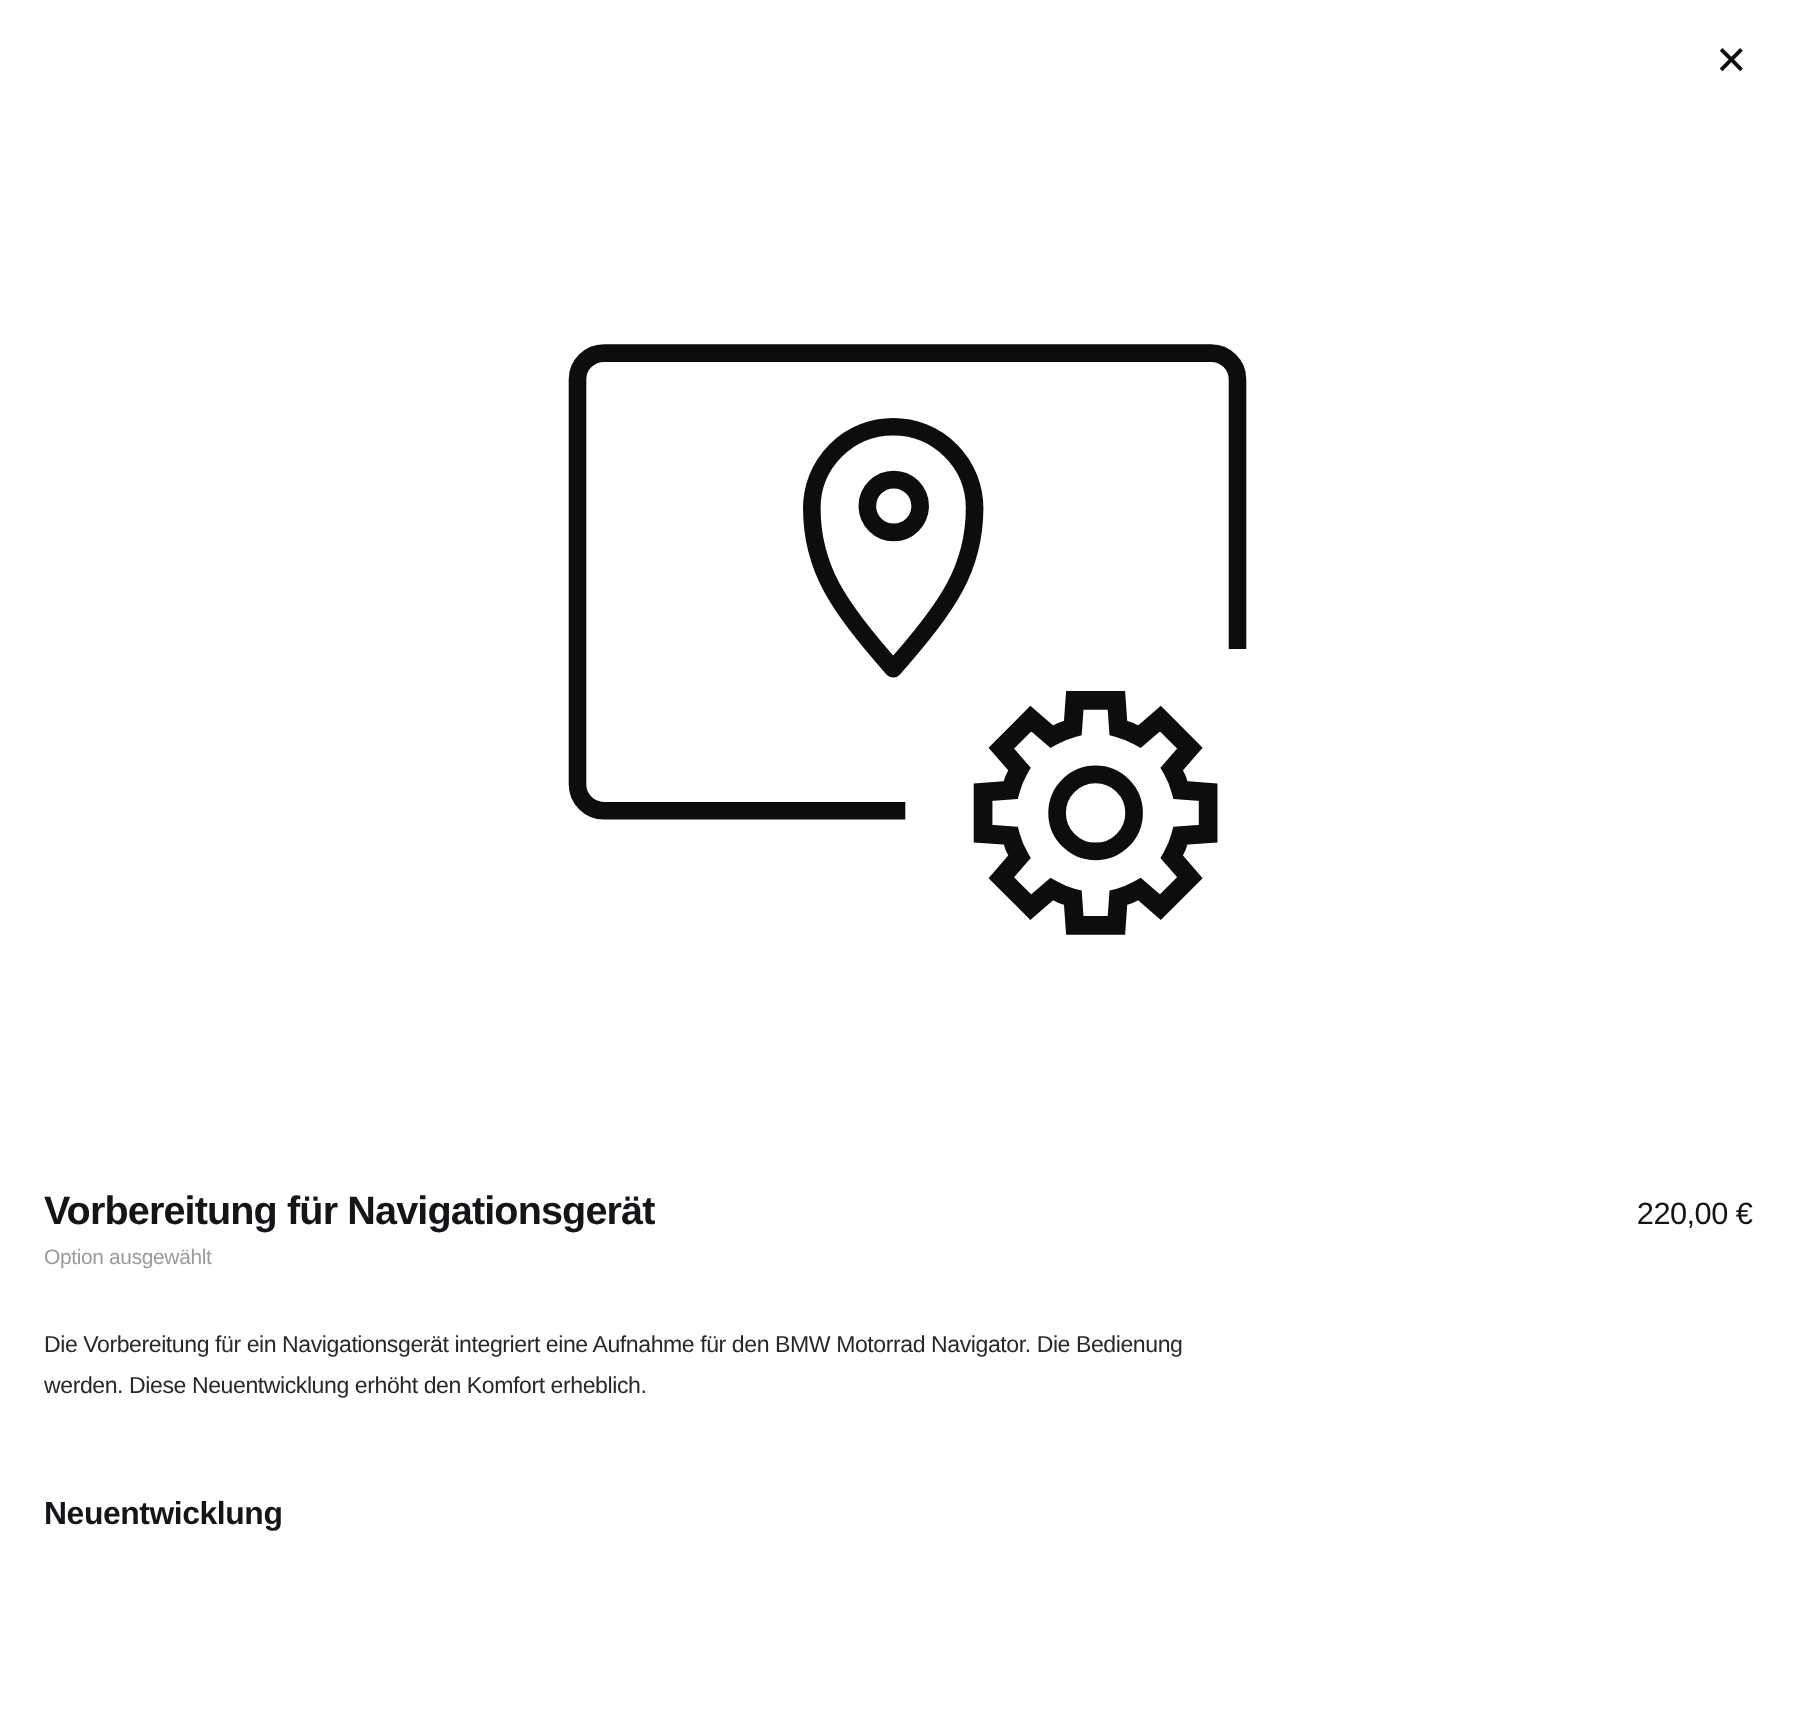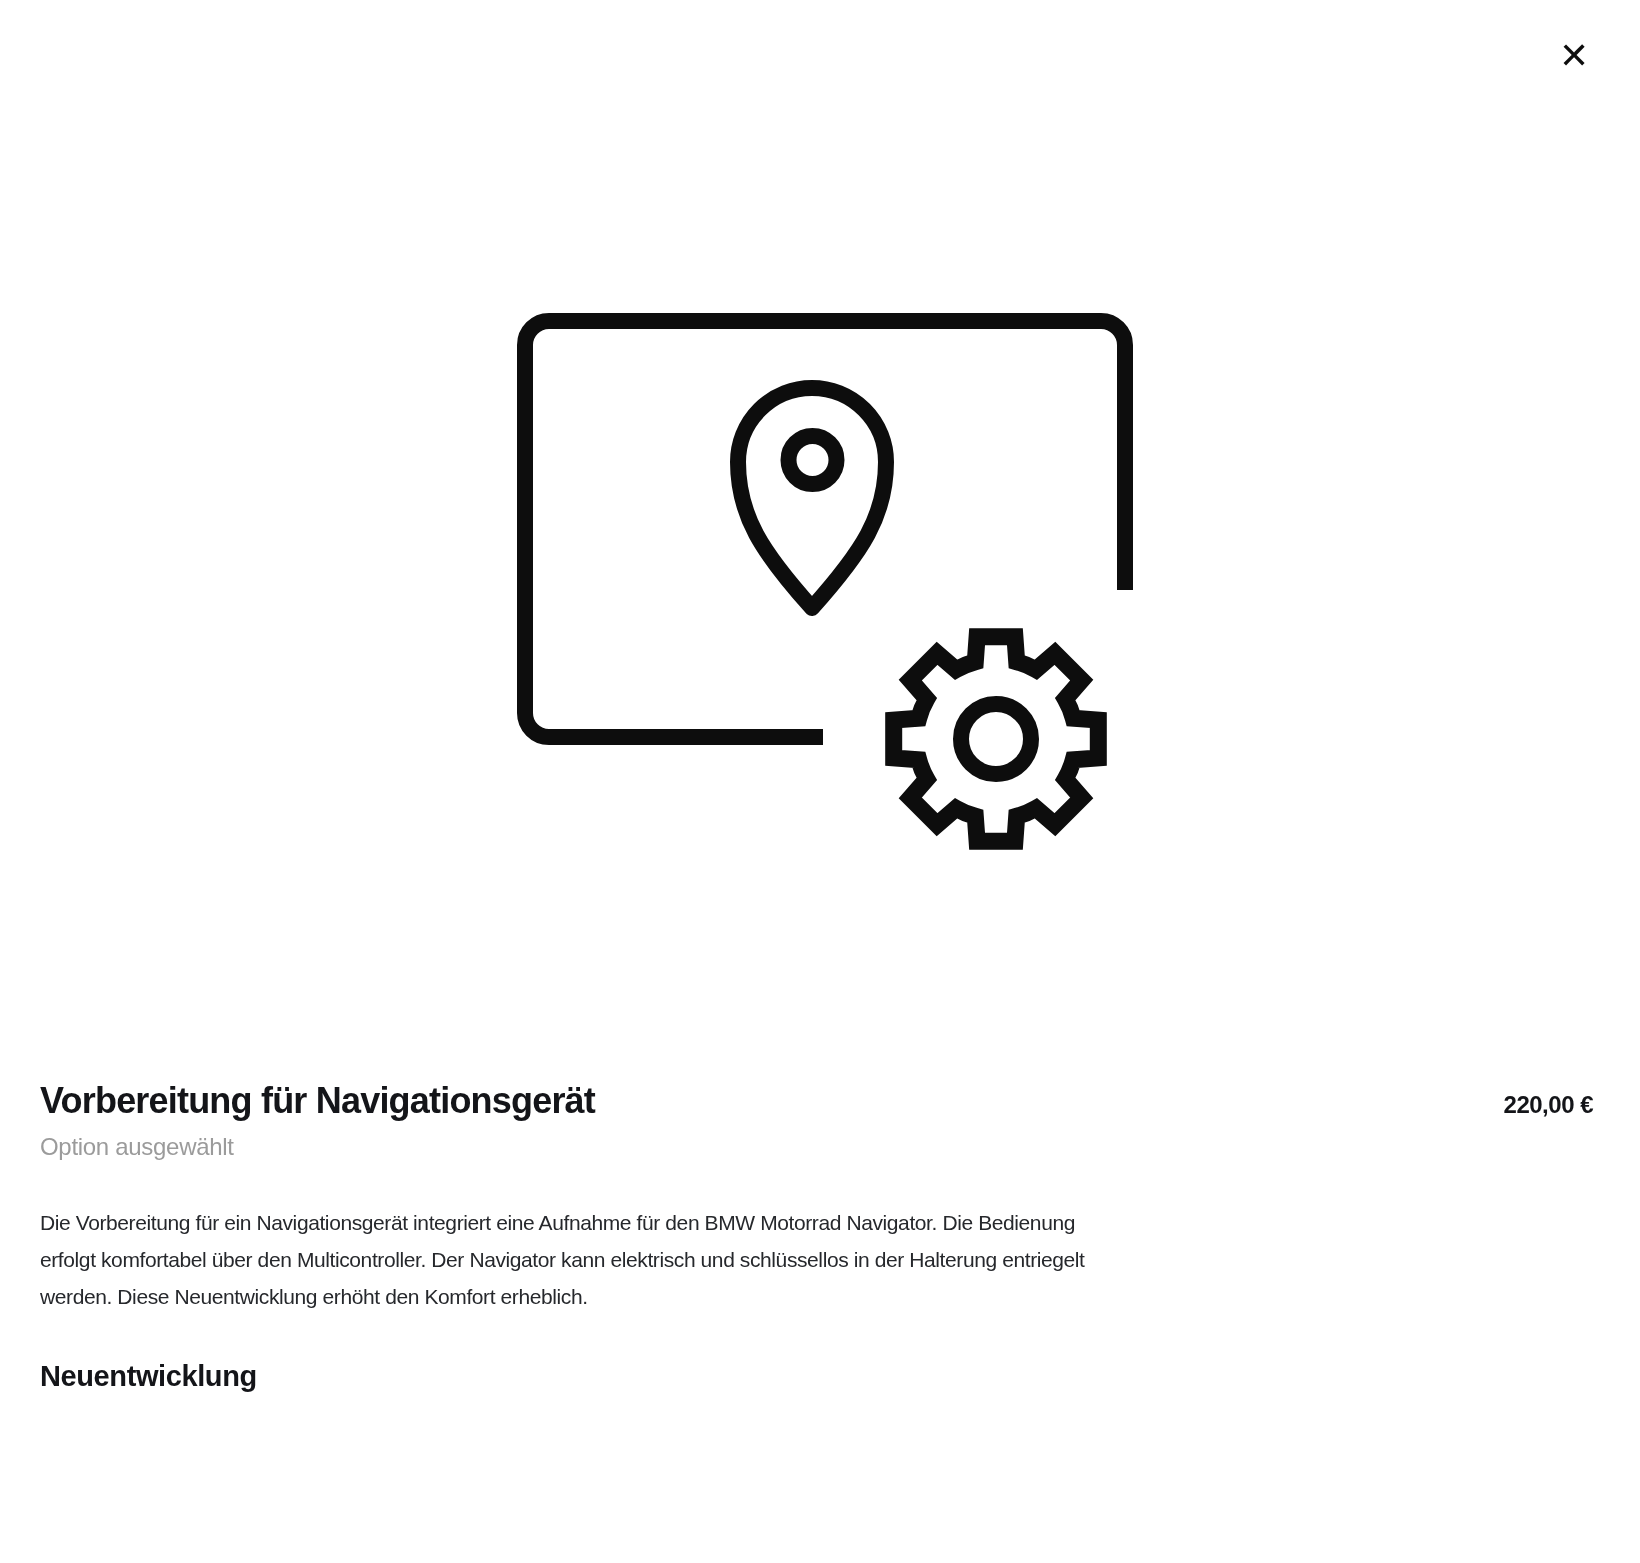--- a/index.html
+++ b/index.html
@@ -36,26 +36,26 @@
   }
   .title-row{
     position:absolute;left:40px;right:47px;top:1080px;
     display:flex;justify-content:space-between;align-items:baseline;
   }
   .product-title{
     font-size:36px;font-weight:700;letter-spacing:-0.8px;
     color:var(--text-primary);
   }
   .product-price{
-    font-size:24px;font-weight:700;letter-spacing:-0.5px;
+    font-size:28px;font-weight:400;letter-spacing:-0.5px;
     white-space:nowrap;color:var(--text-primary);
   }
   .product-status{
     position:absolute;left:40px;top:1133px;
-    font-size:24px;letter-spacing:-0.3px;
+    font-size:19px;letter-spacing:-0.3px;
     color:var(--text-secondary);
   }
   .product-description{
     position:absolute;left:40px;right:47px;top:1204px;
     font-size:21px;line-height:37px;letter-spacing:-0.4px;
     color:#26282c;
   }
   .product-description .desc-line{white-space:nowrap;overflow:hidden;}
   .details-heading{
     position:absolute;left:40px;top:1360px;
@@ -115,19 +115,18 @@
 <section class="info">
   <div class="title-row">
     <h1 class="product-title">Vorbereitung für Navigationsgerät</h1>
     <span class="product-price">220,00 €</span>
   </div>
 
   <div class="product-status">Option ausgewählt</div>
 
   <div class="product-description">
     <div class="desc-line">Die Vorbereitung für ein Navigationsgerät integriert eine Aufnahme für den BMW Motorrad Navigator. Die Bedienung</div>
-    <div class="desc-line">erfolgt komfortabel über den Multicontroller. Der Navigator kann elektrisch und schlüssellos in der Halterung entriegelt</div>
     <div class="desc-line">werden. Diese Neuentwicklung erhöht den Komfort erheblich.</div>
   </div>
 
   <h2 class="details-heading">Neuentwicklung</h2>
 
 </section>
 
 </body></html>

